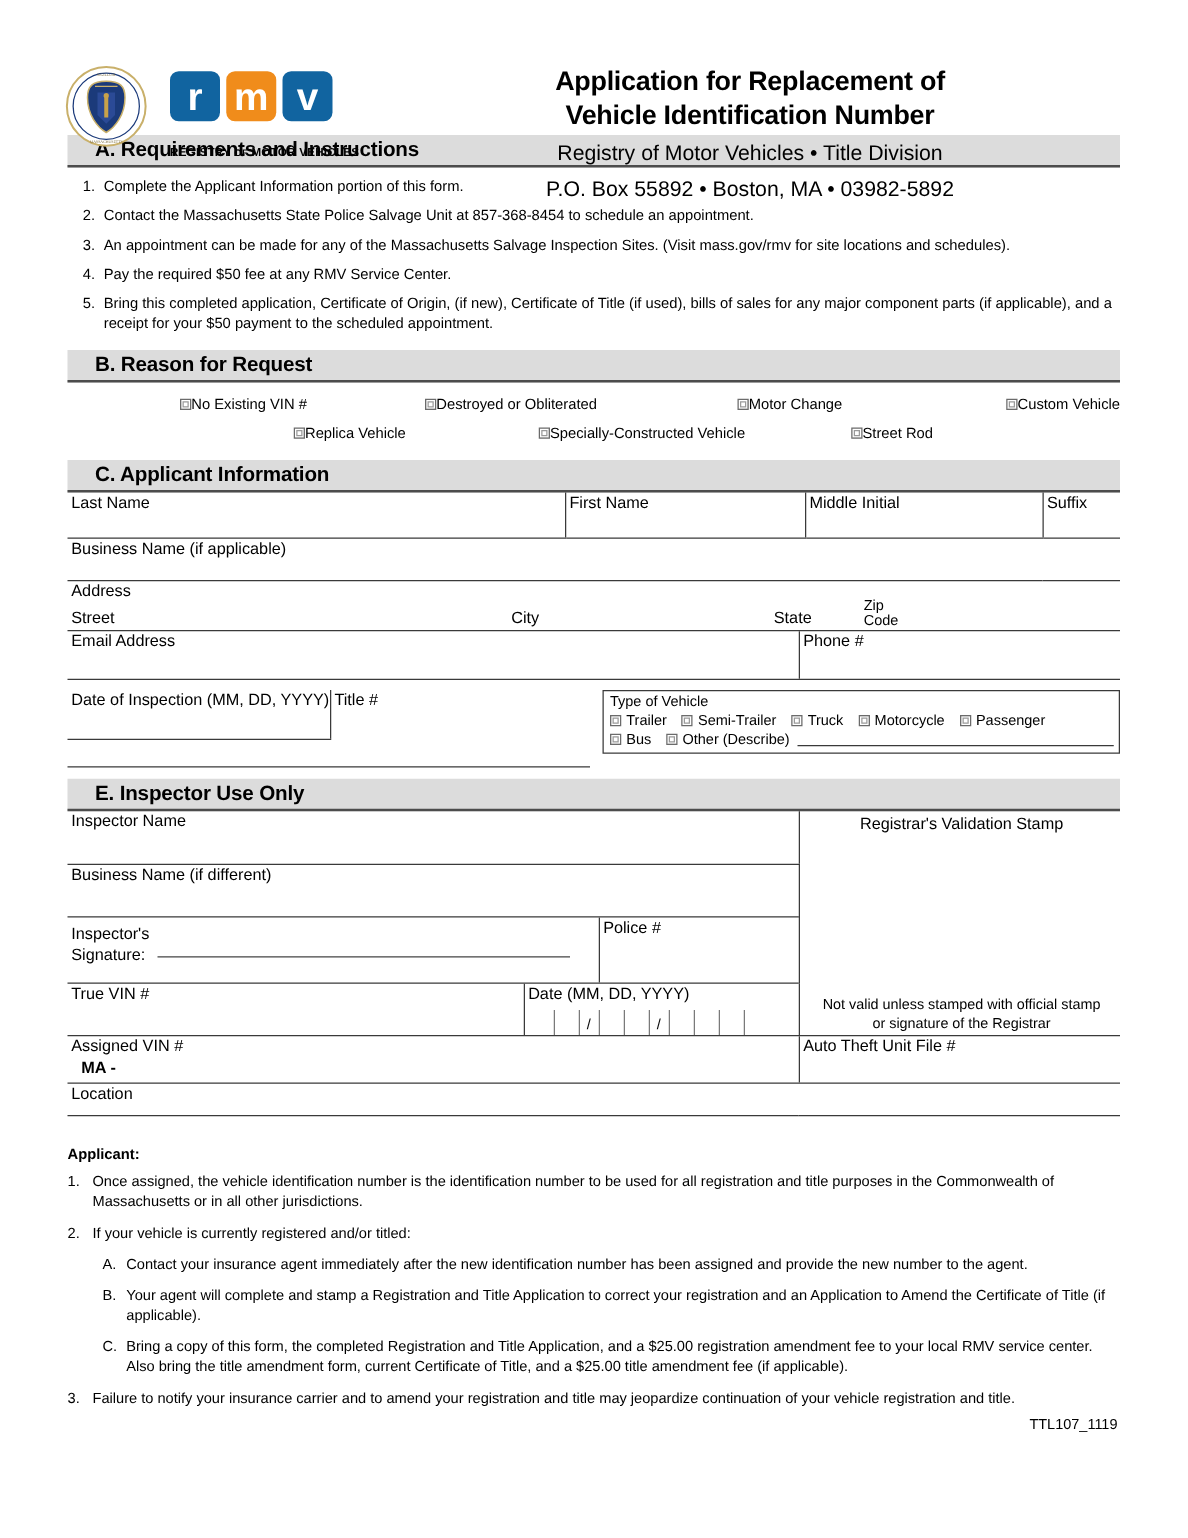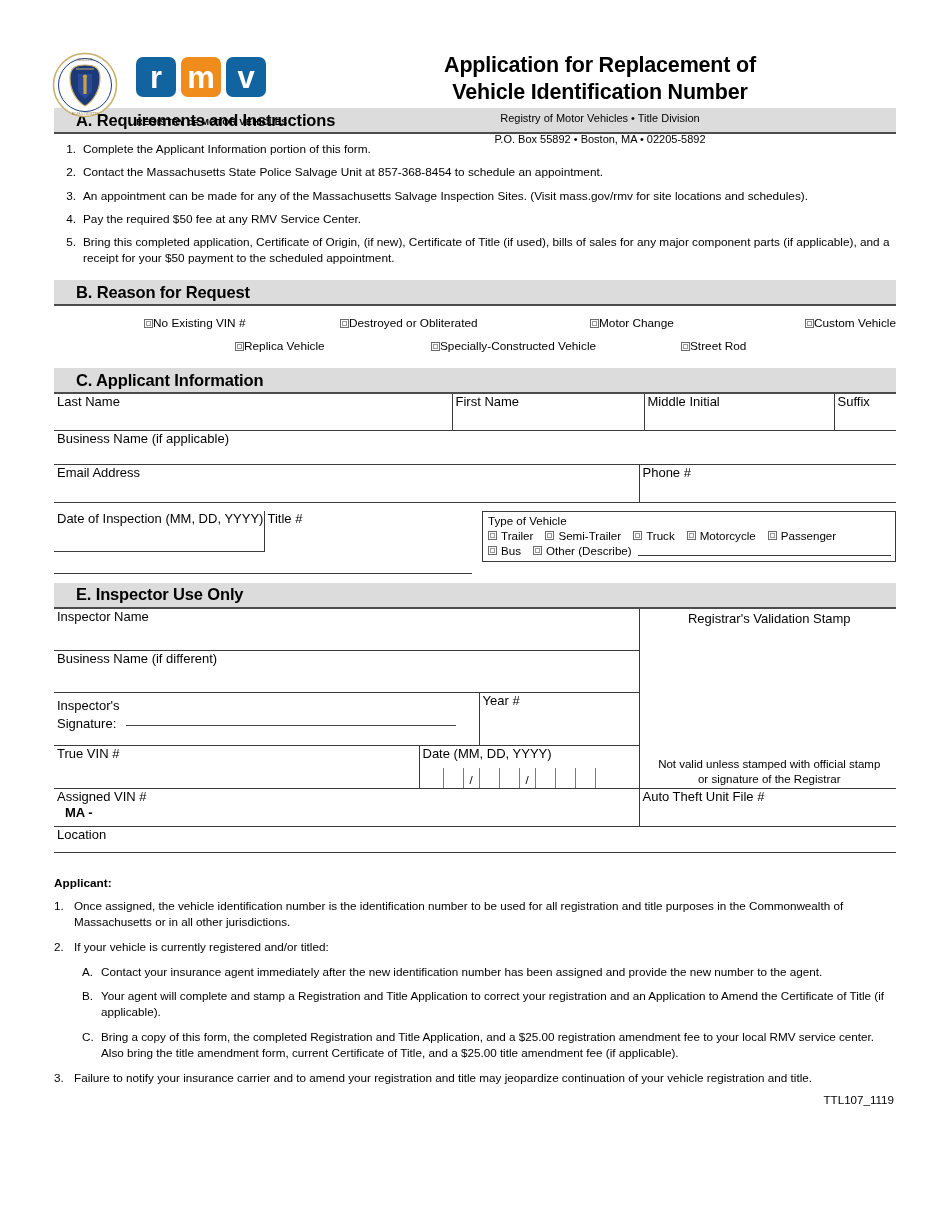--- a/index.html
+++ b/index.html
@@ -17,21 +17,21 @@
   .rmvlogo{position:absolute;left:136px;top:57px;width:134px;}
   .rmv-tiles{display:flex;gap:5px;}
   .tile{width:40px;height:40px;border-radius:7px;display:flex;align-items:center;
         justify-content:center;color:#fff;font-weight:bold;font-size:31px;line-height:1;
         font-family:"Liberation Sans", sans-serif;}
   .rmv-sub{margin-top:20px;font-size:9.3px;font-weight:bold;letter-spacing:.2px;
            white-space:nowrap;text-align:right;}
   .rmv-sub .of{font-size:7.6px;}
   .titleblock{position:absolute;left:300px;top:52px;width:600px;text-align:center;}
   .title{font-size:21.5px;font-weight:bold;line-height:1.25;letter-spacing:-.2px;}
-  .subtitle{font-size:11px;line-height:1.45;margin-top:5px;text-align:center;}
+  .subtitle{font-size:17px;line-height:1.45;margin-top:5px;text-align:center;}
 
   
   .bar{background:#dcdcdc;border-bottom:2px solid #4c4c4c;height:26px;
        display:flex;align-items:center;box-sizing:border-box;}
   .bar span{font-size:16.5px;font-weight:bold;padding-left:22px;letter-spacing:-.15px;}
   .wrap{margin:0 54px 0 54px;width:842px;box-sizing:border-box;}
 
   
   .instr{padding:8px 0 6px 0;}
   .li{display:flex;font-size:11.8px;line-height:1.34;margin-bottom:7.5px;}
@@ -121,21 +121,21 @@
         <div class="tile" style="background:#f08c1b">m</div>
         <div class="tile" style="background:#1164a0">v</div>
       </div>
       <div class="rmv-sub"><span>REGISTRY </span><span class="of">OF</span><span> MOTOR VEHICLES</span></div>
     </div>
 
     <div class="titleblock">
       <div class="title">Application for Replacement of</div>
       <div class="title">Vehicle Identification Number</div>
       <div class="subtitle">Registry of Motor Vehicles • Title Division</div>
-      <div class="subtitle">P.O. Box 55892 • Boston, MA • 02205-5892</div>
+      <div class="subtitle">P.O. Box 55892 • Boston, MA • 03982-5892</div>
     </div>
   </div>
 
   <div class="wrap">
     <div class="bar">
       <span>A. Requirements and Instructions</span>
     </div>
     <div class="instr">
       <div class="li">
         <div class="num">1.</div>
@@ -223,20 +223,38 @@
         </td>
       </tr>
       <tr style="height:34px">
         <td class="bB" colspan="4">
           <div class="lbl">Business Name (if applicable)</div>
         </td>
       </tr>
     </tbody>
       </table>
 
+    <table class="tbl">
+      <tbody>
+          <tr style="height:40px">
+        <td class="bB" style="position:relative">
+          <div class="lbl">Address</div>
+          <div style="position:relative;height:19px">
+            <span class="lbl" style="position:absolute;left:0;bottom:-2px">Street</span>
+            <span class="lbl" style="position:absolute;left:352px;bottom:-2px">City</span>
+            <span class="lbl" style="position:absolute;left:562px;bottom:-2px">State</span>
+            <span style="position:absolute;left:634px;bottom:-3px;line-height:1.0;font-size:11.6px">
+              <span style="display:block">Zip</span>
+              <span style="display:block">Code</span>
+            </span>
+          </div>
+        </td>
+      </tr>
+    </tbody>
+      </table>
 
     <table class="tbl">
       <tbody>
           <tr style="height:38px">
         <td class="bB" style="width:585px">
           <div class="lbl">Email Address</div>
         </td>
         <td class="bB bL" style="width:257px">
           <div class="lbl">Phone #</div>
         </td>
@@ -331,21 +349,21 @@
             <tbody>
                   <tr>
               <td style="width:425px;height:52px;padding-top:6px">
                 <div class="lbl">Inspector's</div>
                 <div class="lbl" style="white-space:nowrap">
                   <span>Signature:</span>
                   <span class="sigline"></span>
                 </div>
               </td>
               <td class="bL" style="width:160px">
-                <div class="lbl">Year #</div>
+                <div class="lbl">Police #</div>
               </td>
             </tr>
           </tbody>
               </table>
         </td>
       </tr>
 
       <tr>
         <td class="bB" style="padding:0">
           <table class="tbl">

